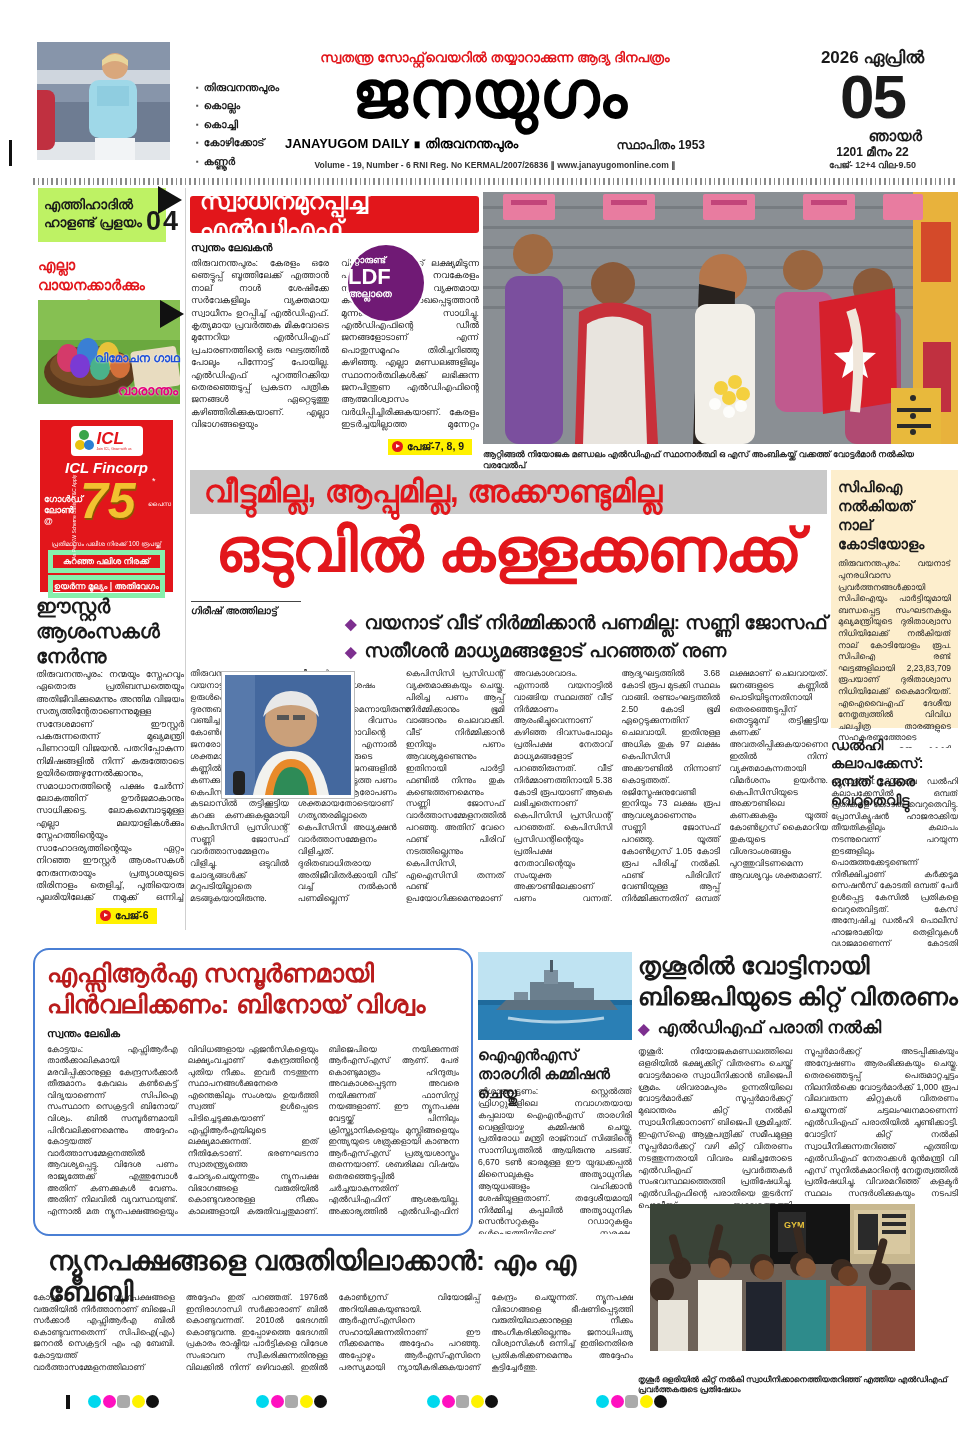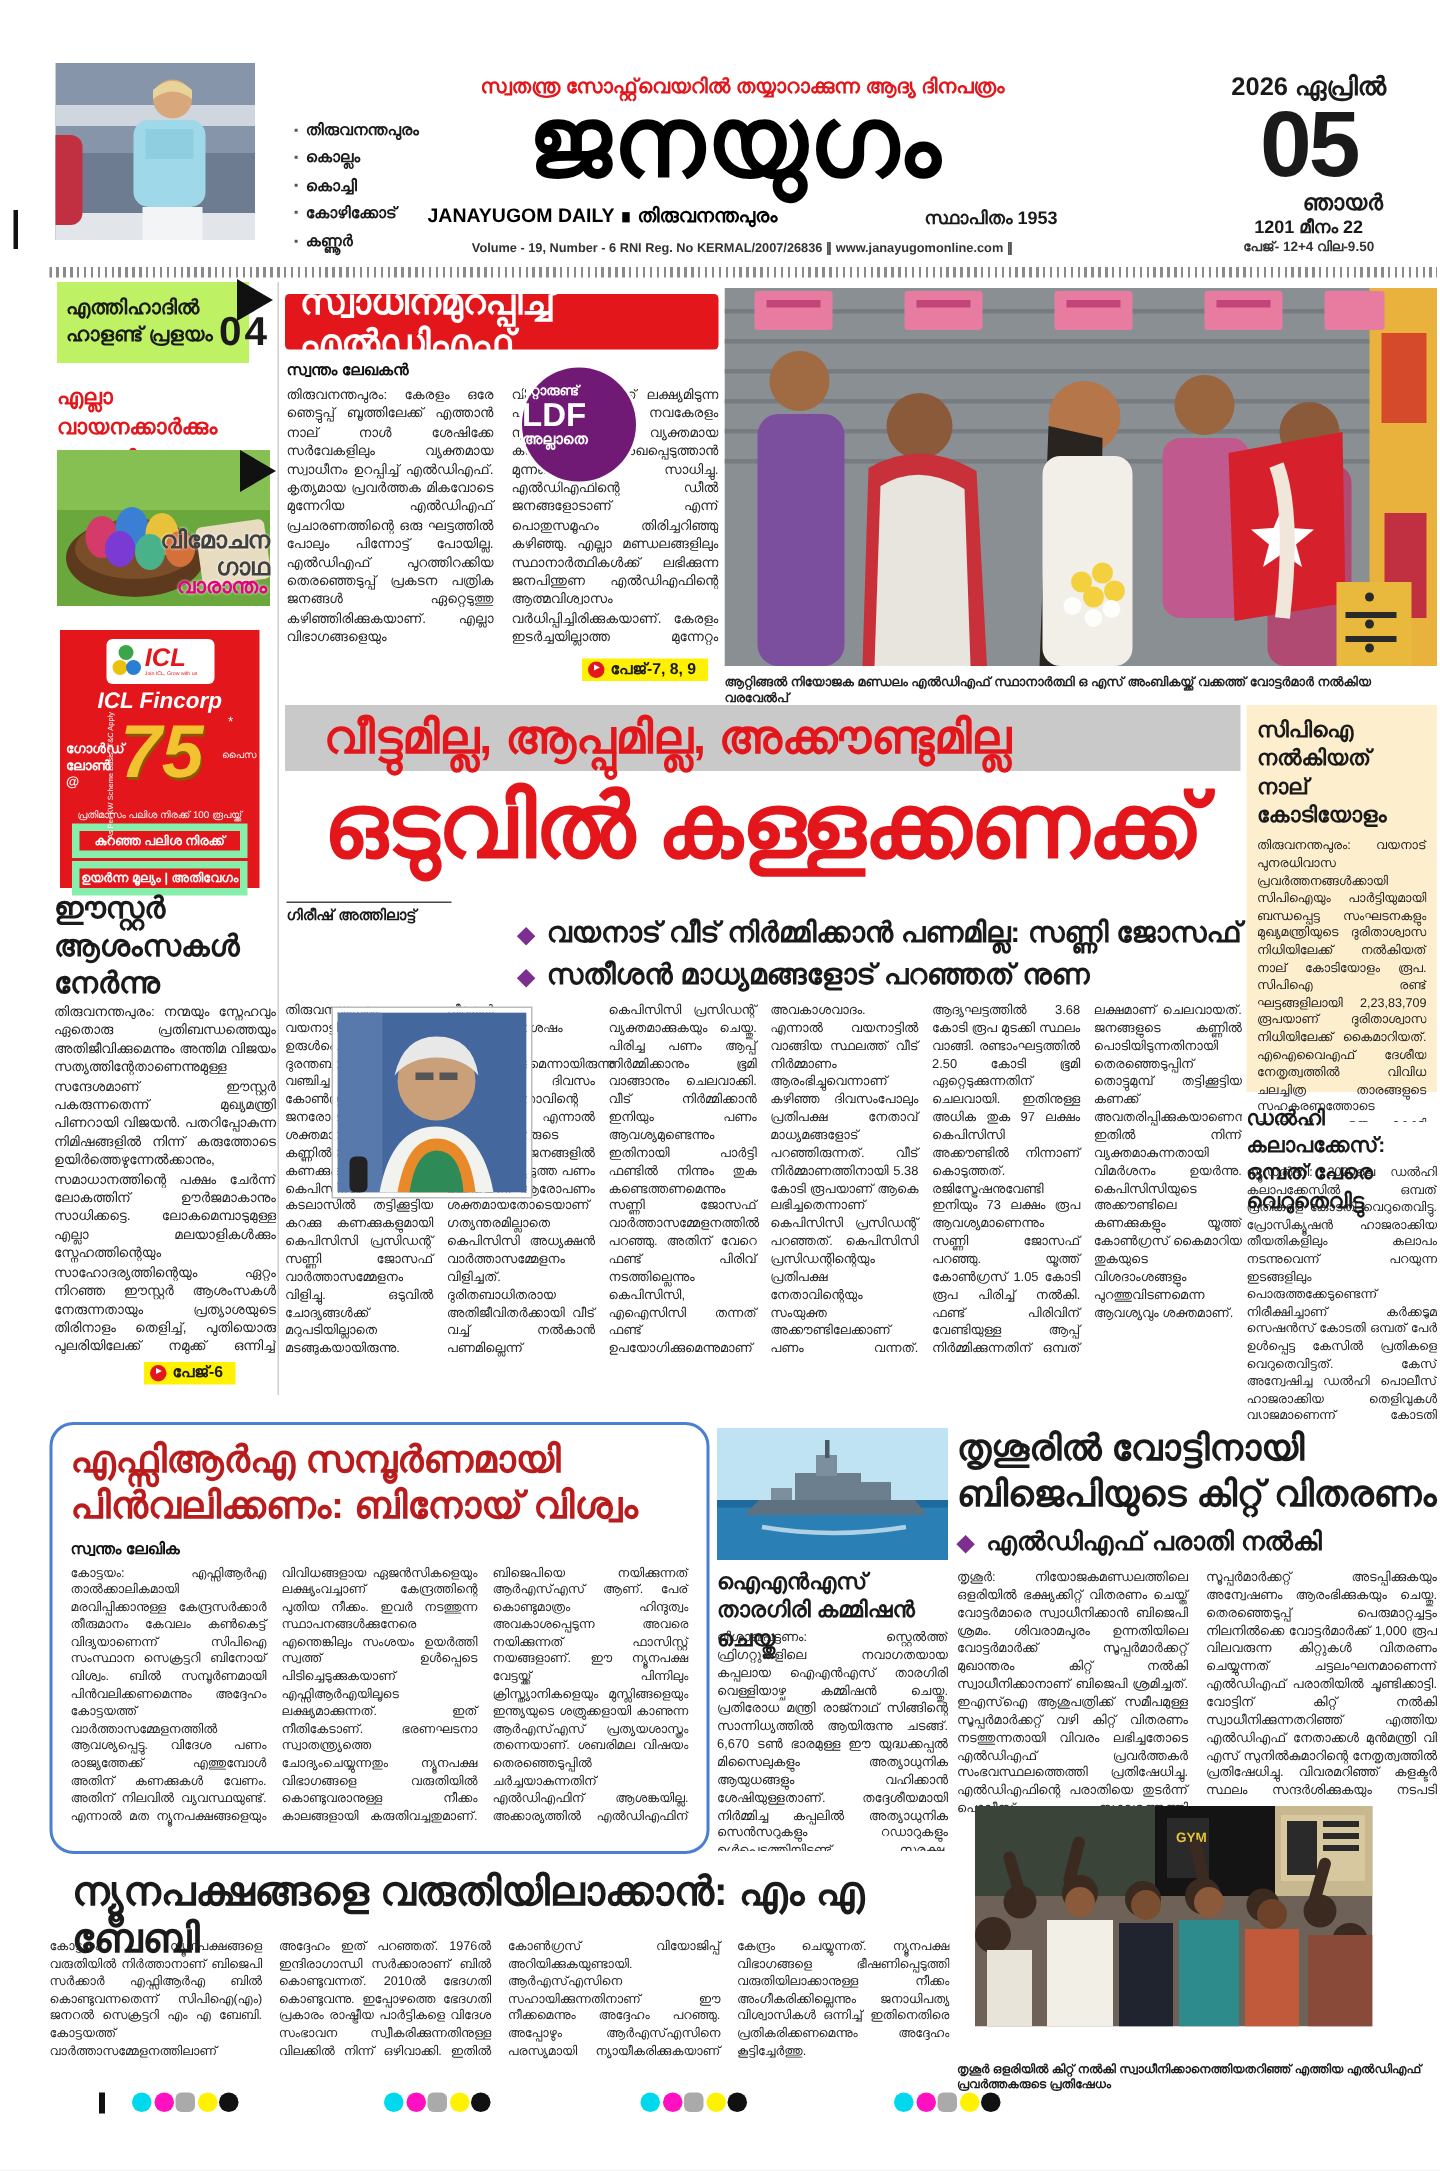--- a/index.html
+++ b/index.html
@@ -37,21 +37,21 @@
   #v-sep { left:185px; top:188px; width:1px; height:742px; background:#cfcfcf; }
 
   
   #promo1 { left:38px; top:188px; width:128px; height:54px; background:#bef264; padding:8px 6px; font-size:13.5px; font-weight:800; line-height:1.35; }
   .black-arrow { width:0; height:0; border-top:14px solid transparent; border-bottom:14px solid transparent; border-left:24px solid #111; }
   #promo1-arrow { left:158px; top:186px; }
   #promo1-page { left:146px; top:206px; font-size:27px; font-weight:800; letter-spacing:2px; }
   #easter-head { left:38px; top:255px; width:145px; color:#e2161b; font-size:14.5px; font-weight:800; line-height:1.4; }
   #easter-photo { left:38px; top:300px; width:142px; height:104px; }
   #easter-arrow { left:160px; top:300px; }
-  #easter-cap1 { left:92px; top:352px; width:88px; color:#404040; font-size:16px; font-weight:800; text-align:right; line-height:1.1; text-shadow:0 0 2px #fff; }
+  #easter-cap1 { left:92px; top:352px; width:88px; color:#1d4ed8; font-size:12px; font-weight:800; text-align:right; line-height:1.1; text-shadow:0 0 2px #fff; }
   #easter-cap2 { left:78px; top:382px; width:100px; color:#e6007e; font-size:14px; font-weight:800; text-align:right; text-shadow:0 0 2px #fff; }
 
   
   #icl-ad { left:40px; top:420px; width:133px; height:172px; background:#e2161b; color:#fff; text-align:center; padding-top:4px; }
   #icl-logo { margin:2px auto 0; width:72px; height:30px; background:#fff; border-radius:4px; position:relative; }
   .icl-c { position:absolute; width:10px; height:10px; border-radius:50%; }
   #icl-text { position:absolute; left:26px; top:3px; color:#e2161b; font-size:17px; font-weight:800; font-style:italic; }
   #icl-tag { position:absolute; left:26px; top:21px; color:#e2161b; font-size:3.5px; }
   #icl-name { font-size:15px; font-weight:800; font-style:italic; margin-top:3px; }
   #icl-row { position:relative; height:62px; }
@@ -78,21 +78,21 @@
   #lead-body { left:191px; top:257px; width:288px; height:178px; column-count:2; column-gap:12px; }
   #lead-badge { left:348px; top:245px; width:76px; height:76px; background:#701a75; border-radius:50%; color:#fff; text-align:left; padding-top:10px; box-shadow:0 0 0 2px #fff; }
   #lead-badge .b1 { font-size:9px; font-weight:bold; }
   #lead-badge .b2 { font-size:22px; font-weight:800; line-height:1; }
   #lead-badge .b3 { font-size:10px; font-weight:bold; }
   #lead-ref { left:388px; top:439px; }
   #lead-photo { left:483px; top:192px; width:475px; height:252px; }
   #lead-caption { left:483px; top:449px; width:470px; font-size:8.5px; font-weight:bold; color:#222; }
 
   
-  #main-strip { left:190px; top:470px; width:637px; height:44px; background:#c9c9c9; display:flex; align-items:center; padding-left:26px; color:#e2161b; font-size:31px; font-weight:800; }
+  #main-strip { left:190px; top:470px; width:637px; height:44px; background:#c9c9c9; display:flex; align-items:center; padding-left:14px; color:#e2161b; font-size:31px; font-weight:800; }
   #main-head { left:190px; top:516px; width:637px; text-align:center; color:#e2161b; font-size:60px; font-weight:800; letter-spacing:-1px; }
   #main-byline { left:191px; top:601px; border-top:1.5px solid #444; padding-top:3px; width:110px; font-size:10px; font-weight:bold; }
   .bullet-row { display:flex; gap:8px; align-items:center; font-weight:800; }
   .diamond { color:#7d2f8f; font-size:15px; line-height:1; }
   #main-b1 { left:345px; top:612px; font-size:19px; }
   #main-b2 { left:345px; top:640px; font-size:19px; }
   #main-body { left:190px; top:668px; width:638px; height:278px; column-count:6; column-gap:9px; font-size:8.6px; }
   #main-photo { left:222px; top:672px; width:132px; height:126px; border:3px solid #fff; box-shadow:0 0 0 1px #bbb; }
 
   

